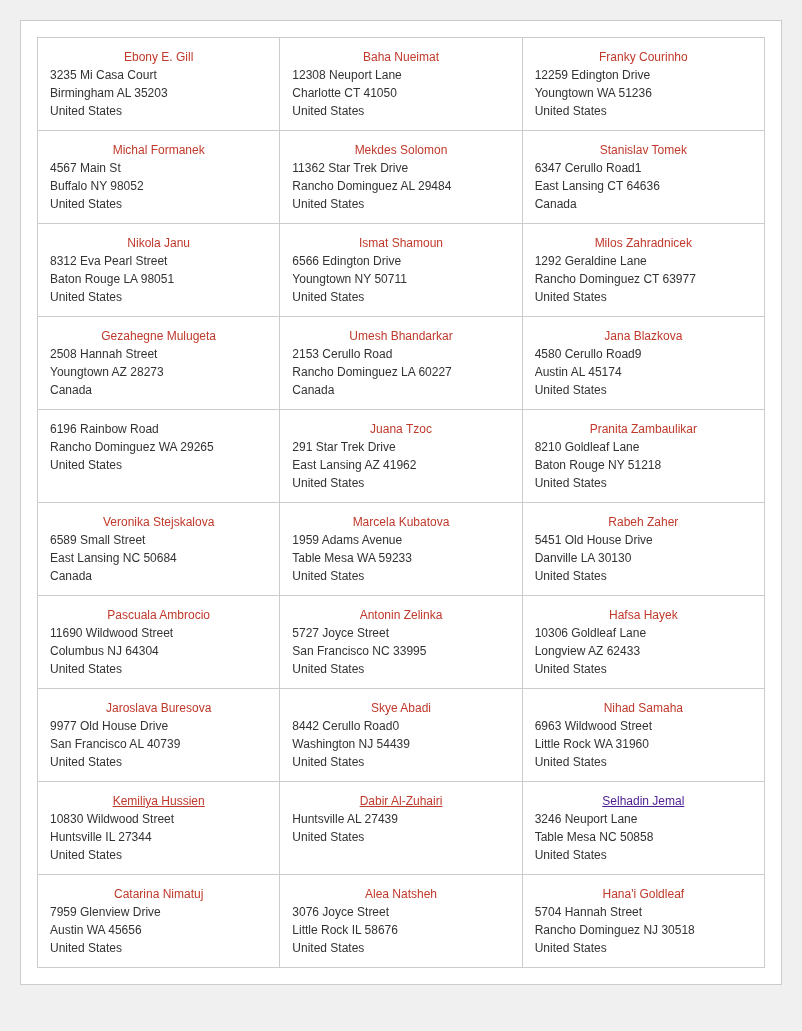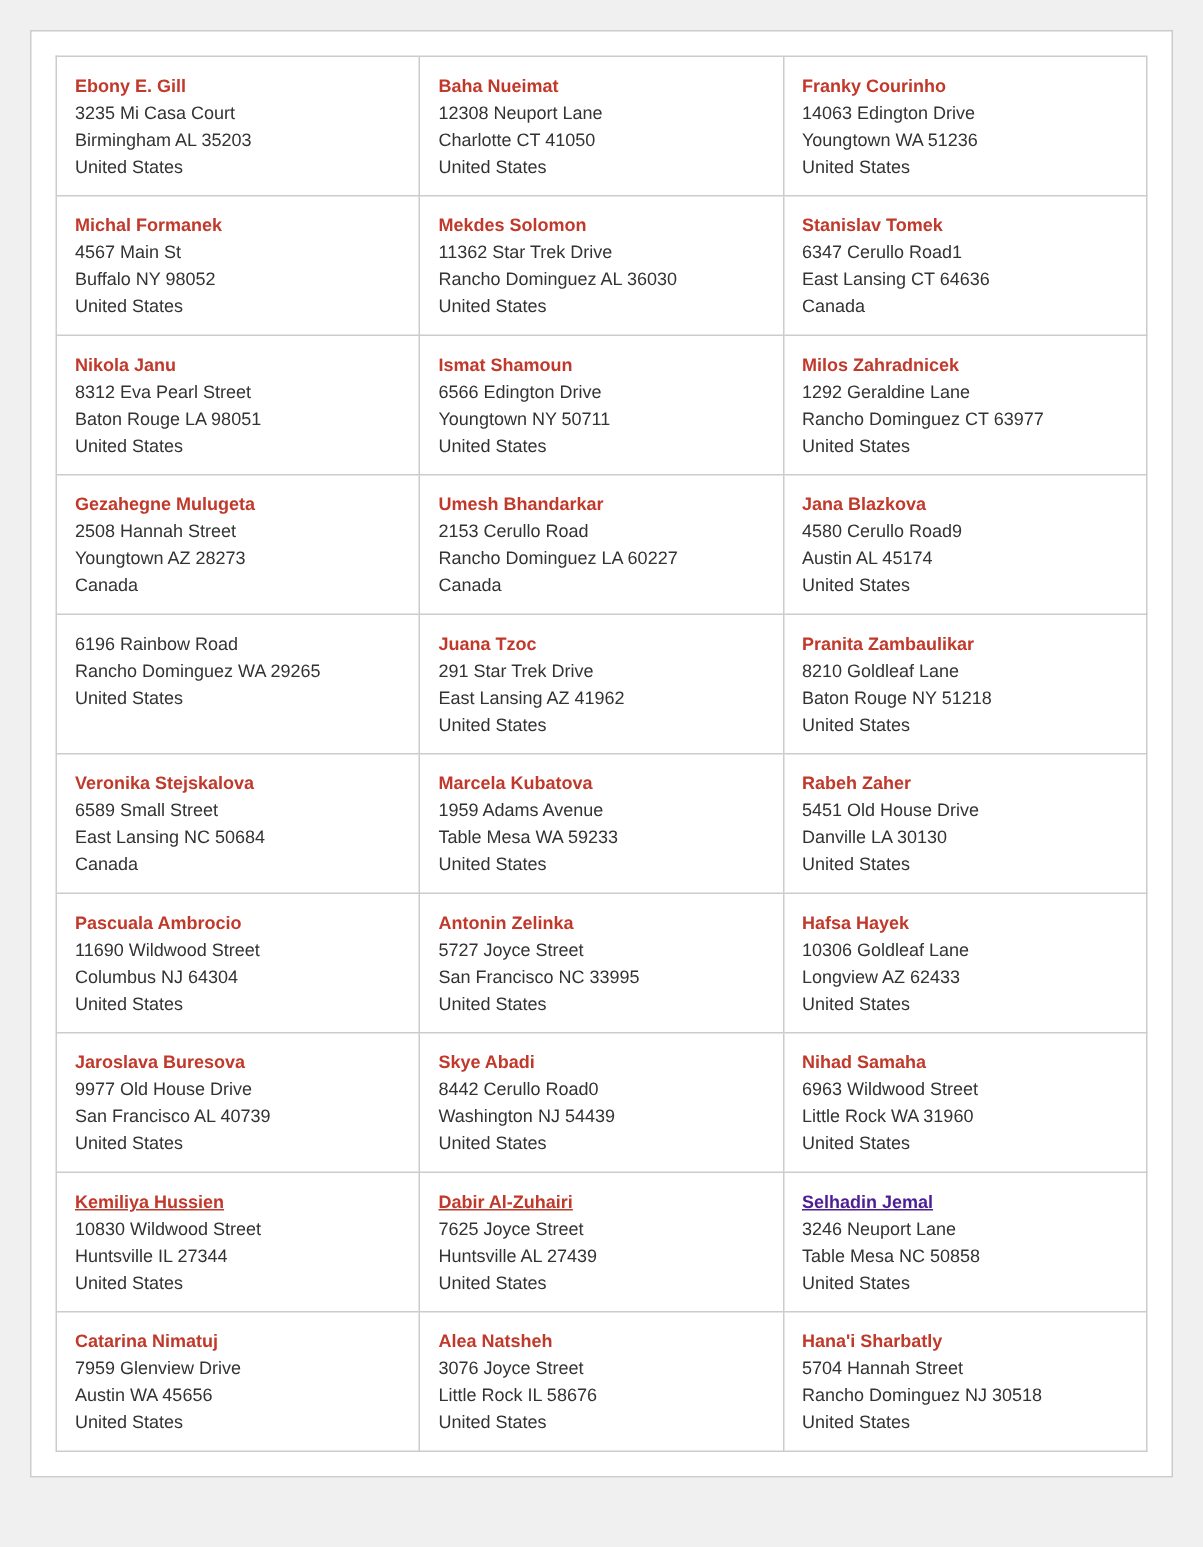--- a/index.html
+++ b/index.html
@@ -26,23 +26,24 @@
       border-left: 1px solid #ccc;
     }
     .cell {
       border-right: 1px solid #ccc;
       border-bottom: 1px solid #ccc;
       padding: 10px 12px;
       min-height: 85px;
       line-height: 1.5;
     }
     .name {
-      font-weight: bold;
+      font-weight: normal;
       color: #c0392b;
       display: block;
+      text-align: center;
     }
     .address-line {
       display: block;
       color: #333;
     }
   </style>
 </head>
 <body>
 
 <div class="page">
@@ -54,34 +55,34 @@
         <span class="address-line">United States</span>
       </div>
       <div class="cell">
         <span class="name">Baha  Nueimat</span>
         <span class="address-line">12308 Neuport Lane</span>
         <span class="address-line">Charlotte CT  41050</span>
         <span class="address-line">United States</span>
       </div>
       <div class="cell">
         <span class="name">Franky  Courinho</span>
-        <span class="address-line">14063 Edington Drive</span>
+        <span class="address-line">12259 Edington Drive</span>
         <span class="address-line">Youngtown WA  51236</span>
         <span class="address-line">United States</span>
       </div>
       <div class="cell">
         <span class="name">Michal  Formanek</span>
         <span class="address-line">4567 Main St</span>
         <span class="address-line">Buffalo NY  98052</span>
         <span class="address-line">United States</span>
       </div>
       <div class="cell">
         <span class="name">Mekdes  Solomon</span>
         <span class="address-line">11362 Star Trek Drive</span>
-        <span class="address-line">Rancho Dominguez AL  36030</span>
+        <span class="address-line">Rancho Dominguez AL  29484</span>
         <span class="address-line">United States</span>
       </div>
       <div class="cell">
         <span class="name">Stanislav  Tomek</span>
         <span class="address-line">6347 Cerullo Road1</span>
         <span class="address-line">East Lansing CT  64636</span>
         <span class="address-line">Canada</span>
       </div>
       <div class="cell">
         <span class="name">Nikola  Janu</span>
@@ -191,21 +192,20 @@
         <span class="address-line">United States</span>
       </div>
       <div class="cell">
         <span class="name" style="color: rgb(192, 57, 43); text-decoration: underline;">Kemiliya  Hussien</span>
         <span class="address-line">10830 Wildwood Street</span>
         <span class="address-line">Huntsville IL  27344</span>
         <span class="address-line">United States</span>
       </div>
       <div class="cell">
         <span class="name" style="color: rgb(192, 57, 43); text-decoration: underline;">Dabir  Al-Zuhairi</span>
-        <span class="address-line">7625 Joyce Street</span>
         <span class="address-line">Huntsville AL  27439</span>
         <span class="address-line">United States</span>
       </div>
       <div class="cell">
         <span class="name" style="color: #4c1d95; text-decoration: underline;">Selhadin  Jemal</span>
         <span class="address-line">3246 Neuport Lane</span>
         <span class="address-line">Table Mesa NC  50858</span>
         <span class="address-line">United States</span>
       </div>
       <div class="cell">
@@ -214,19 +214,19 @@
         <span class="address-line">Austin WA  45656</span>
         <span class="address-line">United States</span>
       </div>
       <div class="cell">
         <span class="name">Alea  Natsheh</span>
         <span class="address-line">3076 Joyce Street</span>
         <span class="address-line">Little Rock IL  58676</span>
         <span class="address-line">United States</span>
       </div>
       <div class="cell">
-        <span class="name">Hana'i  Sharbatly</span>
+        <span class="name">Hana'i  Goldleaf</span>
         <span class="address-line">5704 Hannah Street</span>
         <span class="address-line">Rancho Dominguez NJ  30518</span>
         <span class="address-line">United States</span>
       </div>
     </div>
 </div>
 
 </body></html>

